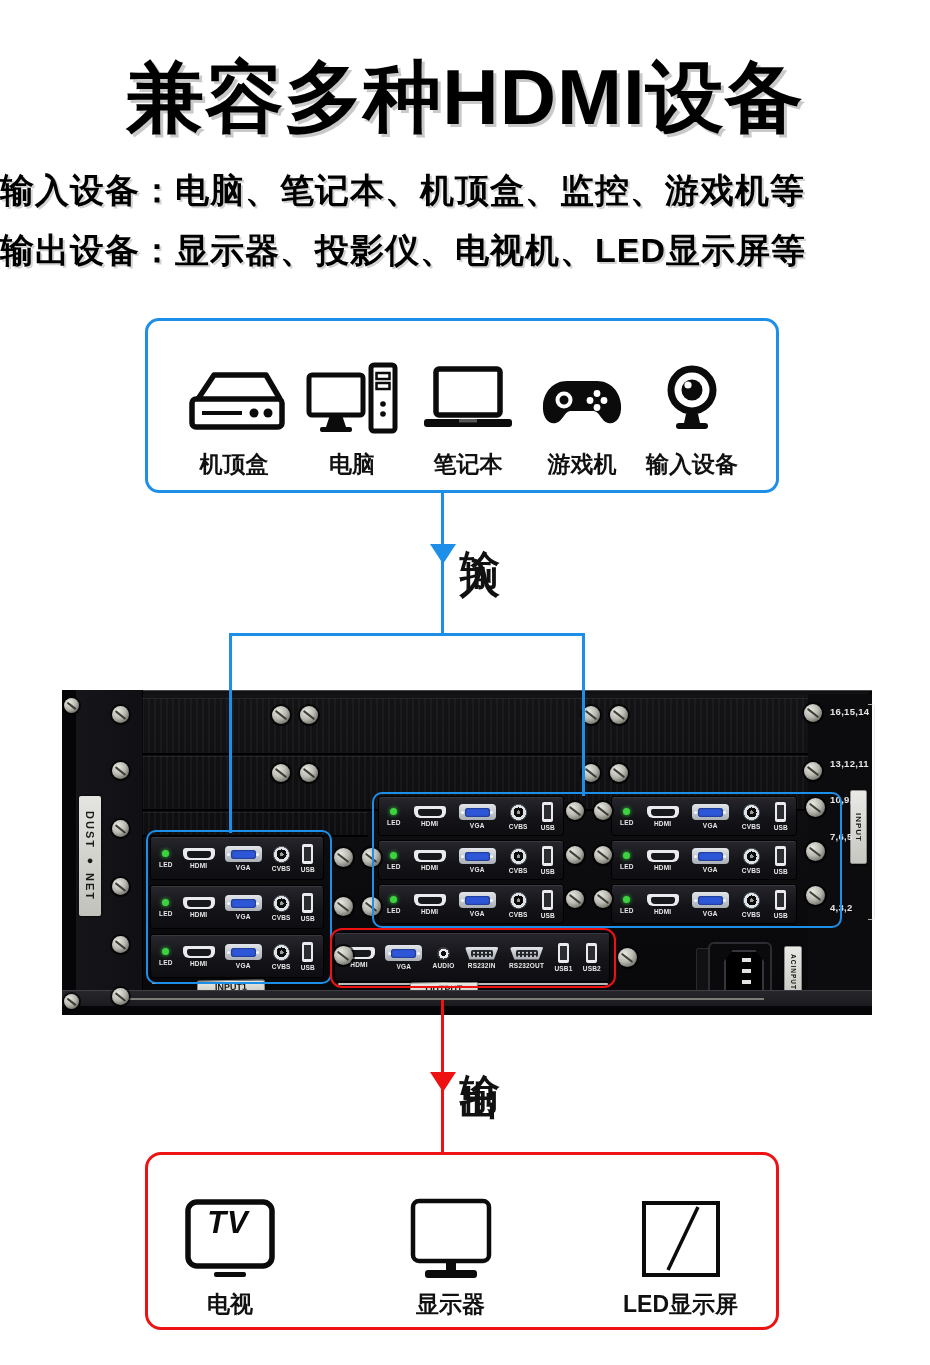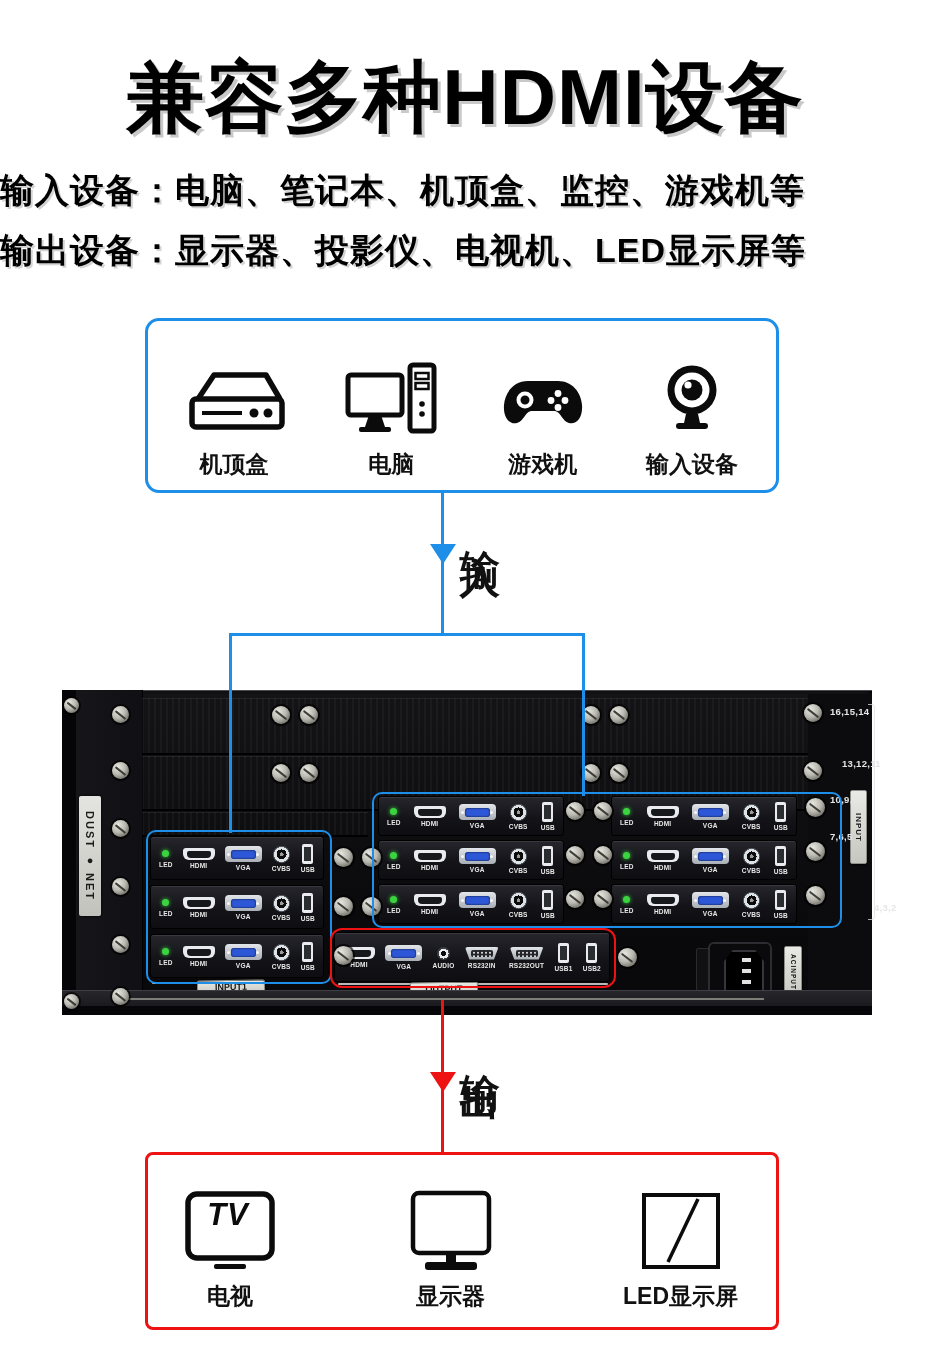--- a/index.html
+++ b/index.html
@@ -12,21 +12,21 @@
   .title{left:0;top:46px;width:930px;text-align:center;font-size:78px;font-weight:900;
          color:#000;letter-spacing:1px;text-shadow:3px 3px 0 #c9c9c9;white-space:nowrap;}
   .subtitle{left:0;width:930px;text-align:left;font-size:34px;font-weight:700;color:#000;
             text-shadow:2px 2px 0 #d4d4d4;white-space:nowrap;letter-spacing:1px;}
   .sub1{top:168px;} .sub2{top:228px;}
 
   
   .group-box{left:145px;width:634px;border-radius:14px;display:flex;justify-content:space-between;
              align-items:flex-start;padding:36px 38px 0 34px;box-sizing:border-box;}
   .input-box{top:318px;height:175px;border:3px solid var(--blue);}
-  .output-box{top:1152px;height:178px;border:3px solid var(--red);border-radius:8px;padding-top:34px;}
+  .output-box{top:1152px;height:178px;border:3px solid var(--red);border-radius:16px;padding-top:34px;align-items:center;}
   .dev-item{display:flex;flex-direction:column;align-items:center;}
   .dev-item .ic{height:86px;display:flex;align-items:center;justify-content:center;}
   .dev-label{margin-top:6px;font-size:23px;font-weight:700;color:#111;white-space:nowrap;}
   .tv-wrap{position:relative;}
   .tv-text{position:absolute;left:0;top:8px;width:92px;text-align:center;font-size:31px;
            font-weight:800;font-style:italic;color:#0b0b0b;letter-spacing:1px;}
 
   
   .vline{width:3px;} .hline{height:3px;}
   .blue{background:var(--blue);} .redl{background:var(--red);}
@@ -140,20 +140,30 @@
           <rect x="72.5" y="12" width="13" height="6" fill="none" stroke="#0b0b0b" stroke-width="2.5"></rect>
           <rect x="72.5" y="22" width="13" height="6" fill="none" stroke="#0b0b0b" stroke-width="2.5"></rect>
           <circle cx="79" cy="43" r="2.8" fill="#0b0b0b"></circle>
             <circle cx="79" cy="53" r="2.8" fill="#0b0b0b"></circle>
         </svg>
       </div>
       <div class="dev-label">电脑</div>
     </div>
     <div class="dev-item">
       <div class="ic">
+        <svg width="100" height="78" viewBox="0 0 100 78">
+          <rect x="18" y="8" width="64" height="46" rx="3" fill="none" stroke="#0b0b0b" stroke-width="5.5"></rect>
+          <rect x="6" y="58" width="88" height="8" rx="3" fill="#0b0b0b"></rect>
+          <rect x="41" y="58" width="18" height="3.5" fill="#555"></rect>
+        </svg>
+      </div>
+      <div class="dev-label">笔记本</div>
+    </div>
+    <div class="dev-item">
+      <div class="ic">
         <svg width="92" height="78" viewBox="0 0 92 78">
           <path d="M31,20 C17,20 8,31 7,44 C6,57 13,64 20,62 C27,60 28,51 34,50 L58,50 C64,51 65,60 72,62 C79,64 86,57 85,44 C84,31 75,20 61,20 Z" fill="#0b0b0b"></path>
           <circle cx="28" cy="39" r="6.5" fill="none" stroke="#fff" stroke-width="4"></circle>
           <circle cx="61" cy="32.5" r="3.4" fill="#fff"></circle>
             <circle cx="68" cy="39.5" r="3.4" fill="#fff"></circle>
           <circle cx="54" cy="39.5" r="3.4" fill="#fff"></circle>
             <circle cx="61" cy="46.5" r="3.4" fill="#fff"></circle>
         </svg>
       </div>
       <div class="dev-label">游戏机</div>
@@ -426,24 +436,24 @@
         <div class="port">
           <div class="g-usb"></div>
           <div class="pl">USB1</div>
         </div>
         <div class="port">
           <div class="g-usb"></div>
           <div class="pl">USB2</div>
         </div>
       </div>
       <div class="chan-label" style="top: 16px;">16,15,14</div>
-      <div class="chan-label" style="top: 68px; margin-left: 12px;">13,12,11</div>
+      <div class="chan-label" style="top: 68px;">13,12,11</div>
       <div class="chan-label" style="top: 104px;">10,9,8</div>
       <div class="chan-label" style="top: 141px;">7,6,5</div>
-      <div class="chan-label" style="top: 212px; margin-left: 44px;">4,3,2</div>
+      <div class="chan-label" style="top: 212px;">4,3,2</div>
       <div class="screw" style="left: 2px; top: 8px; width: 15px; height: 15px;"></div>
       <div class="screw" style="left: 2px; top: 304px; width: 15px; height: 15px;"></div>
       <div class="screw" style="left: 50px; top: 16px; width: 17px; height: 17px;"></div>
       <div class="screw" style="left: 50px; top: 72px; width: 17px; height: 17px;"></div>
       <div class="screw" style="left: 50px; top: 130px; width: 17px; height: 17px;"></div>
       <div class="screw" style="left: 50px; top: 188px; width: 17px; height: 17px;"></div>
       <div class="screw" style="left: 50px; top: 246px; width: 17px; height: 17px;"></div>
       <div class="screw" style="left: 50px; top: 298px; width: 17px; height: 17px;"></div>
       <div class="screw" style="left: 210px; top: 16px; width: 18px; height: 18px;"></div>
       <div class="screw" style="left: 238px; top: 16px; width: 18px; height: 18px;"></div>

